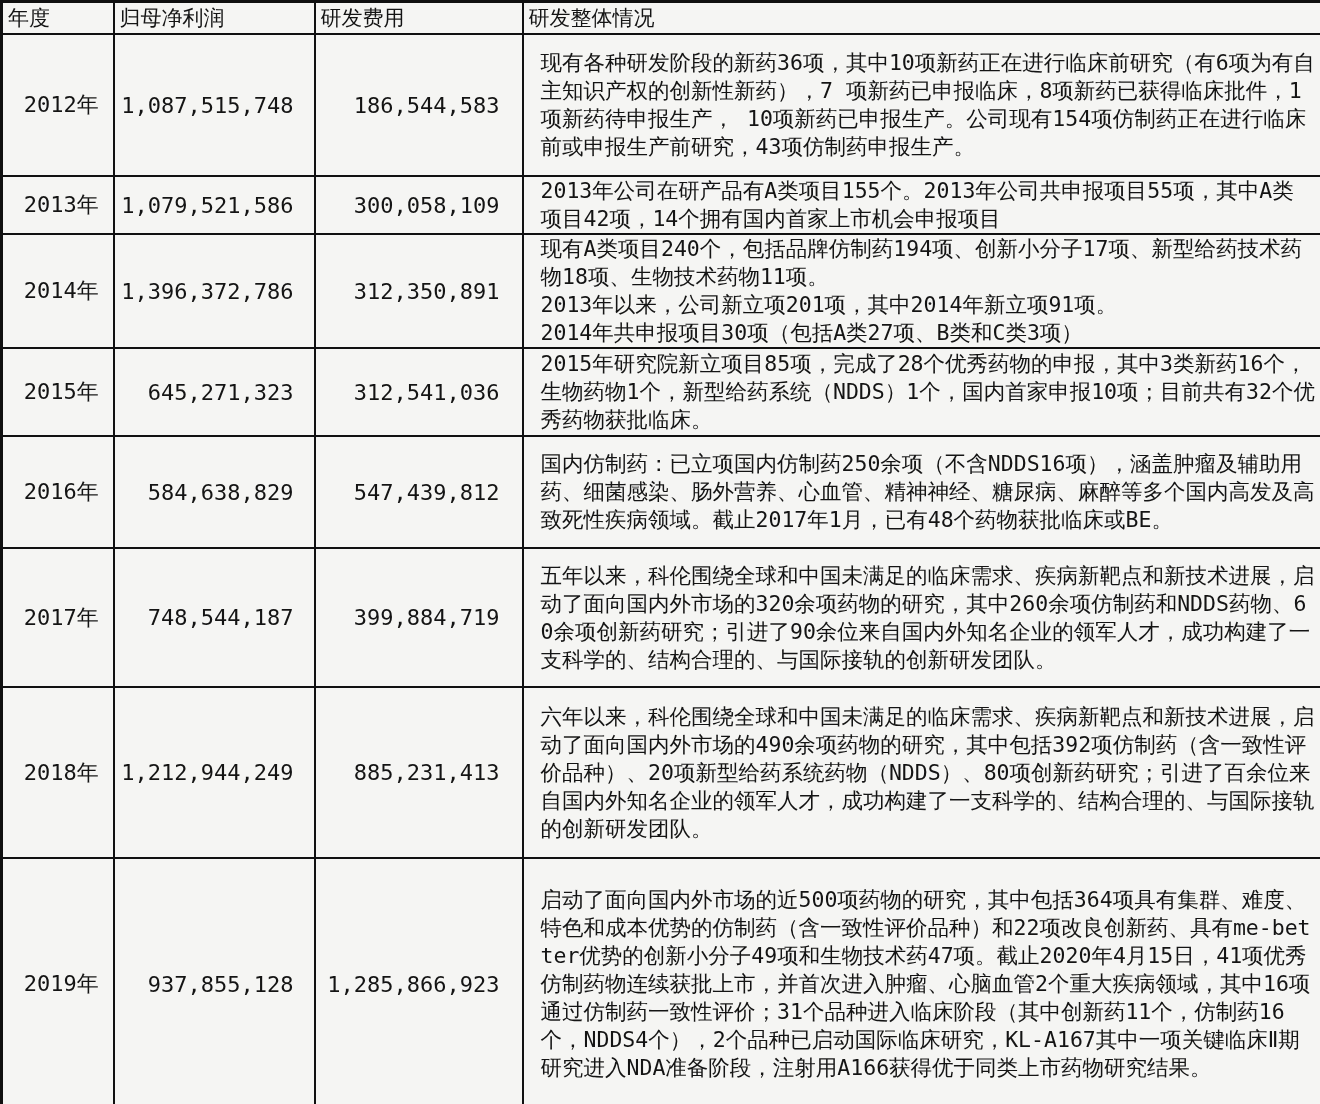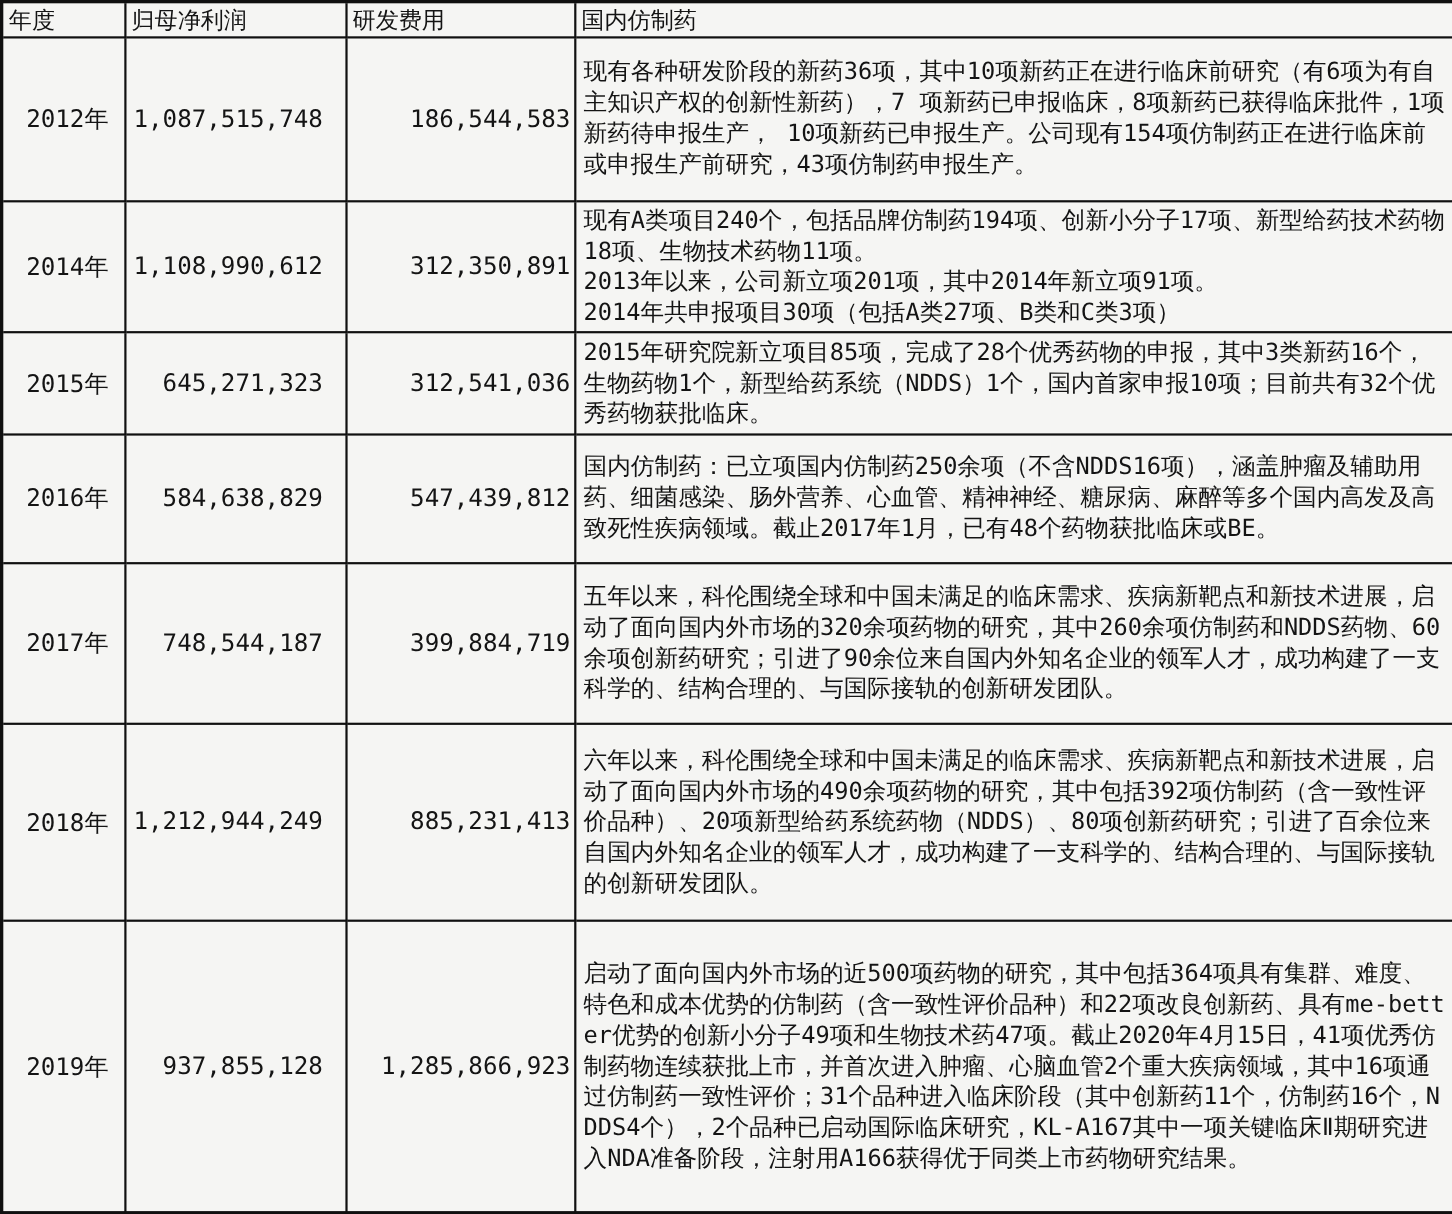--- a/index.html
+++ b/index.html
@@ -39,25 +39,25 @@
     padding-left: 8px;
     text-align: center;
     white-space: nowrap;
   }
   td.num-cell {
     font-size: 22px;
     text-align: right;
     white-space: nowrap;
   }
   td.net-profit-cell { padding-right: 20px; }
-  td.rd-expense-cell { padding-right: 3px; }
+  td.rd-expense-cell { padding-right: 22px; }
   td.overview-cell {
     font-size: 21.5px;
     line-height: 28px;
-    padding: 0 5px 0 7px;
+    padding: 0 5px 0 17px;
     text-align: left;
     white-space: pre-wrap;
     word-break: break-all;
   }
   tr.r-header { height: 30px; }
   tr.r-2012 { height: 142px; }
   tr.r-2013 { height: 56px; }
   tr.r-2014 { height: 113px; }
   tr.r-2015 { height: 88px; }
   tr.r-2016 { height: 112px; }
@@ -73,33 +73,39 @@
     <col style="width:112px">
     <col style="width:201px">
     <col style="width:208px">
     <col style="width:799px">
   </colgroup>
   <thead>
     <tr class="r-header">
       <th>年度</th>
       <th>归母净利润</th>
       <th>研发费用</th>
-      <th>国内仿制药</th>
+      <th>研发整体情况</th>
     </tr>
   </thead>
   <tbody>
     <tr class="r-2012">
       <td class="year-cell">2012年</td>
       <td class="num-cell net-profit-cell">1,087,515,748</td>
       <td class="num-cell rd-expense-cell">186,544,583</td>
       <td class="overview-cell">现有各种研发阶段的新药36项，其中10项新药正在进行临床前研究（有6项为有自主知识产权的创新性新药），7 项新药已申报临床，8项新药已获得临床批件，1项新药待申报生产， 10项新药已申报生产。公司现有154项仿制药正在进行临床前或申报生产前研究，43项仿制药申报生产。</td>
     </tr>
+    <tr class="r-2013">
+      <td class="year-cell">2013年</td>
+      <td class="num-cell net-profit-cell">1,079,521,586</td>
+      <td class="num-cell rd-expense-cell">300,058,109</td>
+      <td class="overview-cell">2013年公司在研产品有A类项目155个。2013年公司共申报项目55项，其中A类项目42项，14个拥有国内首家上市机会申报项目</td>
+    </tr>
     <tr class="r-2014">
       <td class="year-cell">2014年</td>
-      <td class="num-cell net-profit-cell">1,108,990,612</td>
+      <td class="num-cell net-profit-cell">1,396,372,786</td>
       <td class="num-cell rd-expense-cell">312,350,891</td>
       <td class="overview-cell">现有A类项目240个，包括品牌仿制药194项、创新小分子17项、新型给药技术药物18项、生物技术药物11项。
 2013年以来，公司新立项201项，其中2014年新立项91项。
 2014年共申报项目30项（包括A类27项、B类和C类3项）</td>
     </tr>
     <tr class="r-2015">
       <td class="year-cell">2015年</td>
       <td class="num-cell net-profit-cell">645,271,323</td>
       <td class="num-cell rd-expense-cell">312,541,036</td>
       <td class="overview-cell">2015年研究院新立项目85项，完成了28个优秀药物的申报，其中3类新药16个，生物药物1个，新型给药系统（NDDS）1个，国内首家申报10项；目前共有32个优秀药物获批临床。</td>

